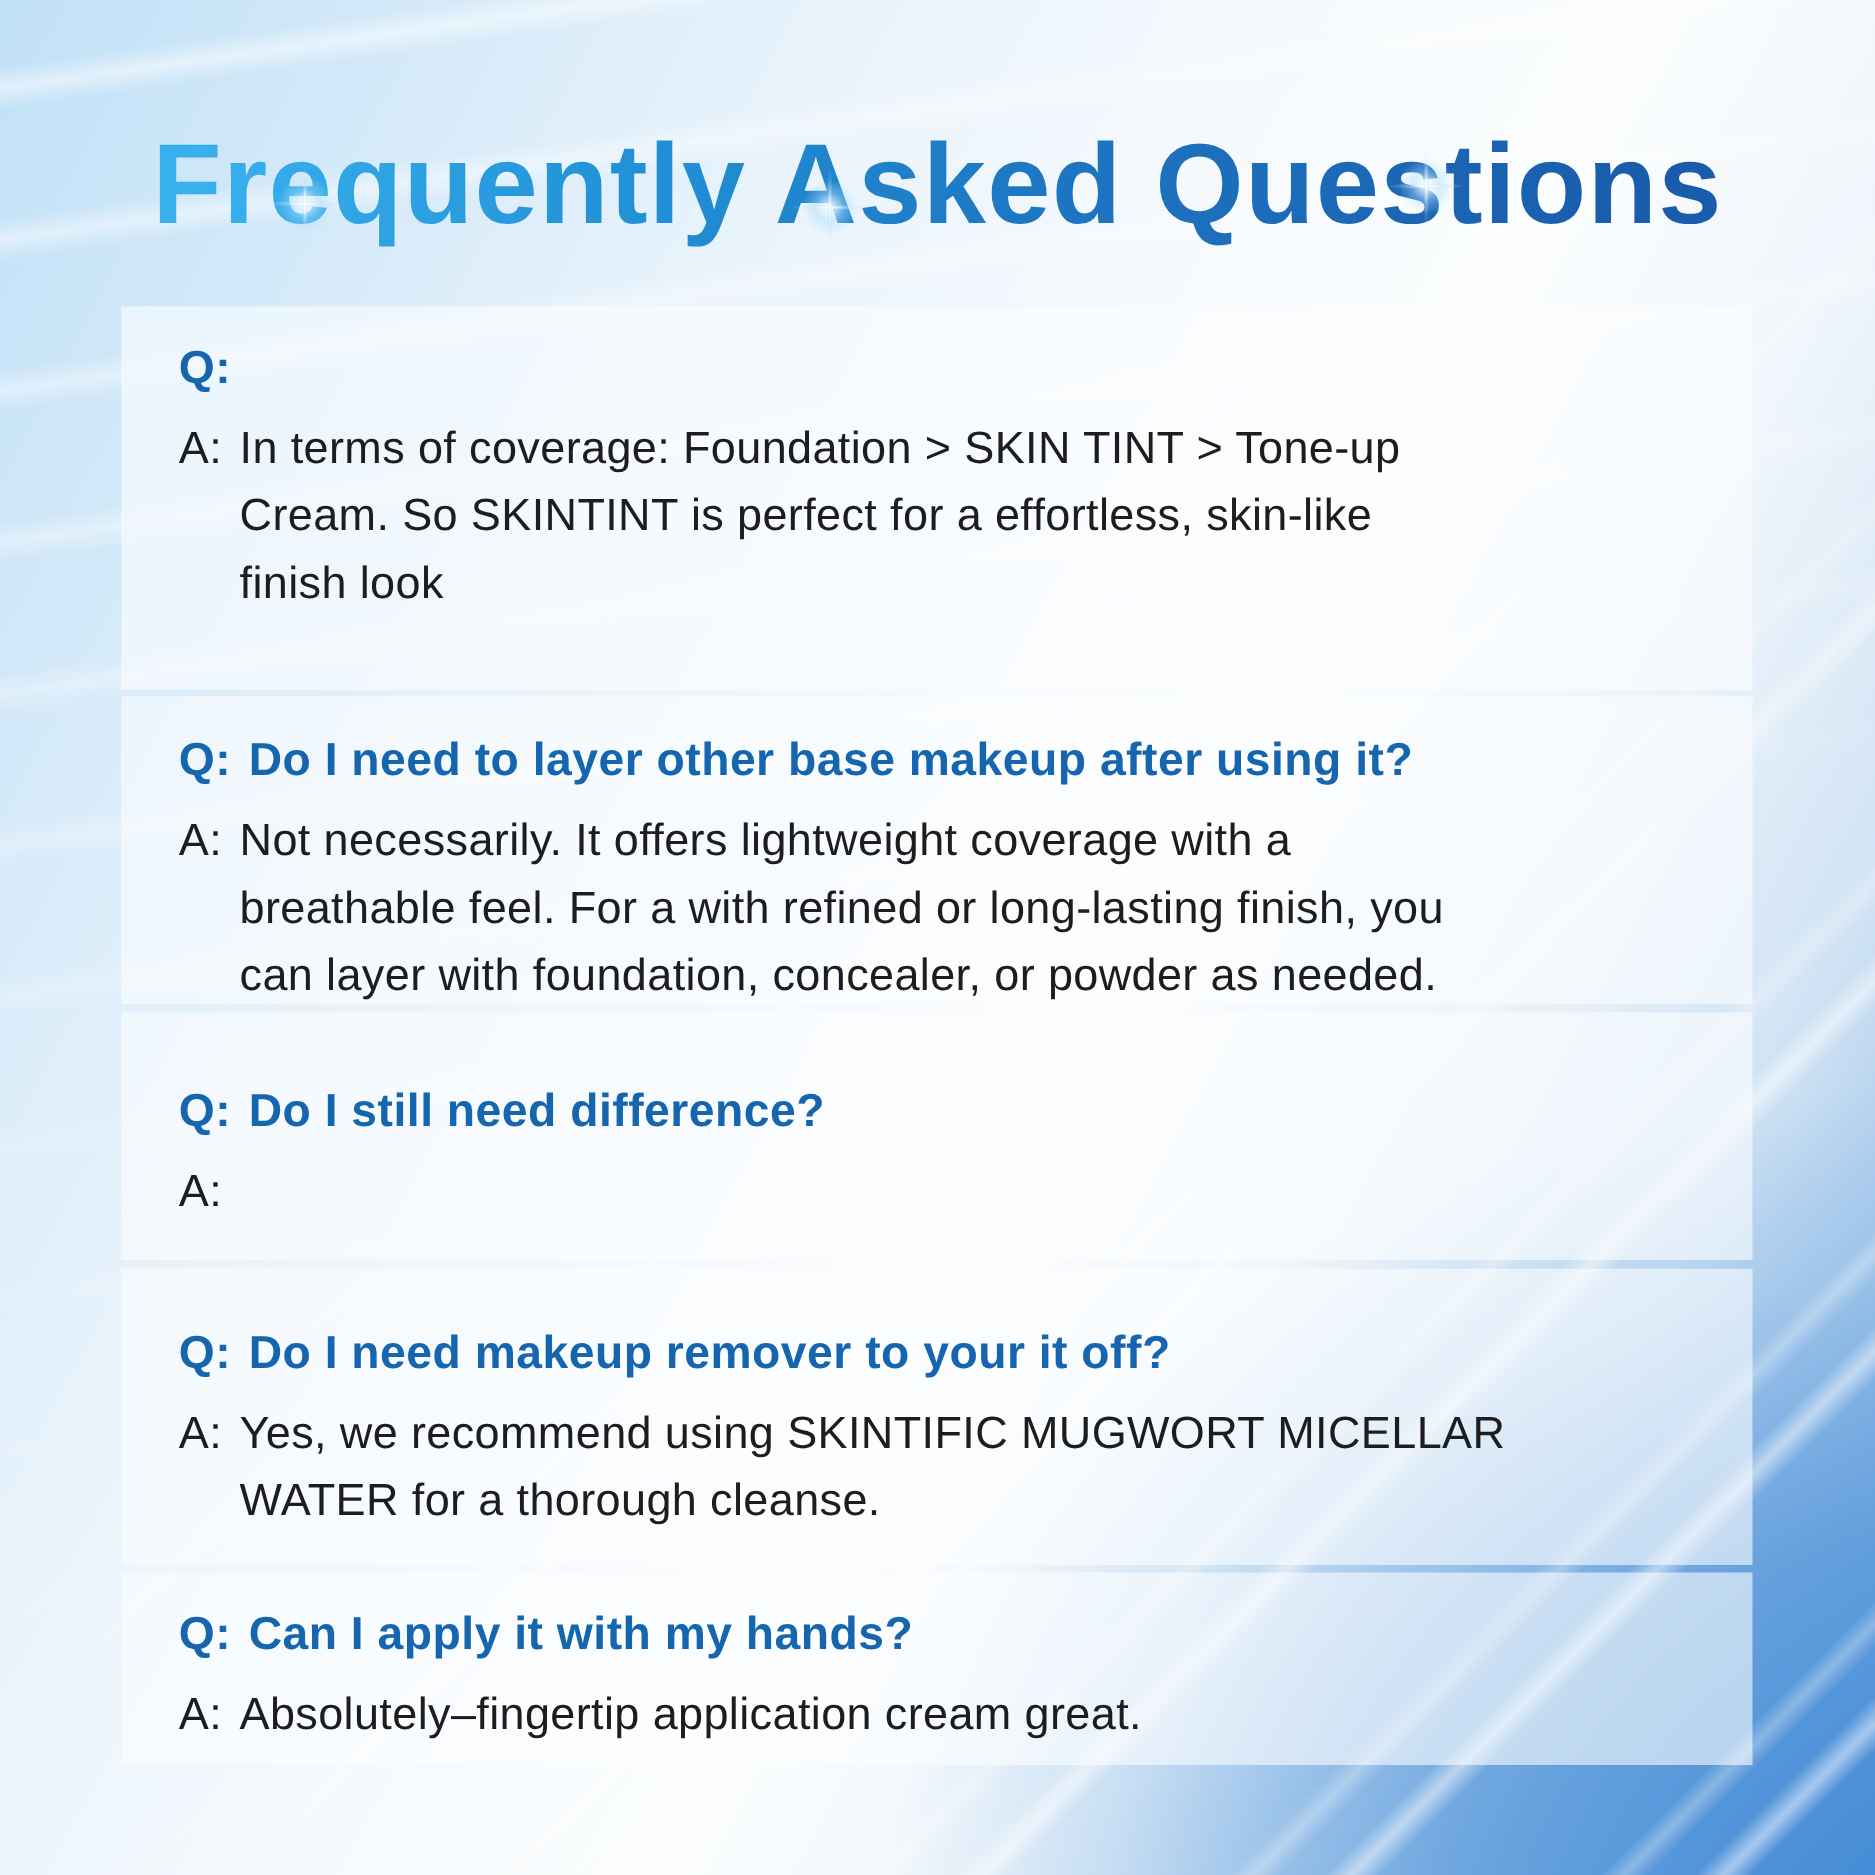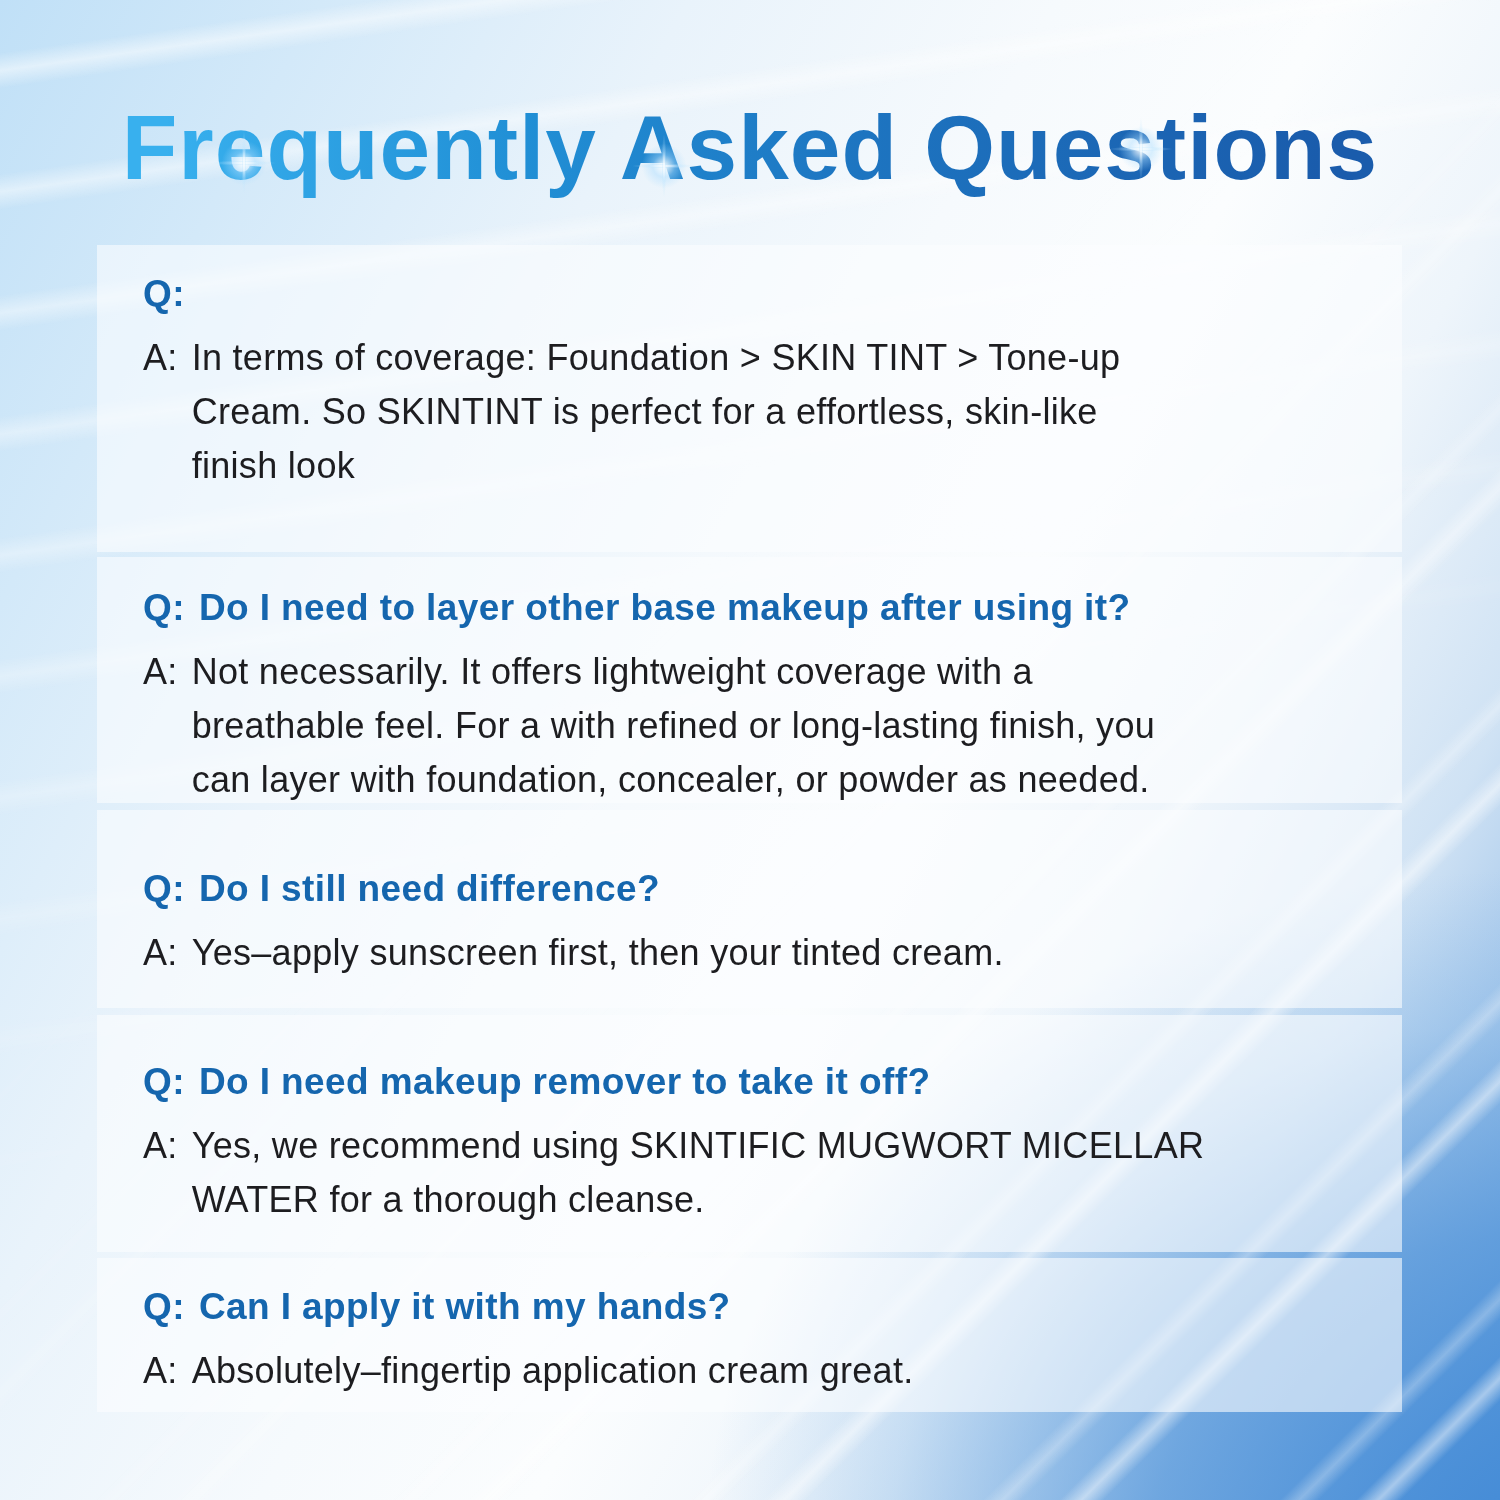--- a/index.html
+++ b/index.html
@@ -111,28 +111,27 @@
     </p>
   </section>
 
   <section class="card c3">
     <p class="q">
       <span class="prefix">Q:</span>
       <span class="text">Do I still need difference?</span>
     </p>
     <p class="a">
       <span class="prefix">A:</span>
-      <span class="text">Yes–apply sunscreen first, then your tinted cream.</span>
     </p>
   </section>
 
   <section class="card c4">
     <p class="q">
       <span class="prefix">Q:</span>
-      <span class="text">Do I need makeup remover to take it off?</span>
+      <span class="text">Do I need makeup remover to your it off?</span>
     </p>
     <p class="a">
       <span class="prefix">A:</span>
       <span class="text">Yes, we recommend using SKINTIFIC MUGWORT MICELLAR
 WATER for a thorough cleanse.</span>
     </p>
   </section>
 
   <section class="card c5">
     <p class="q">

